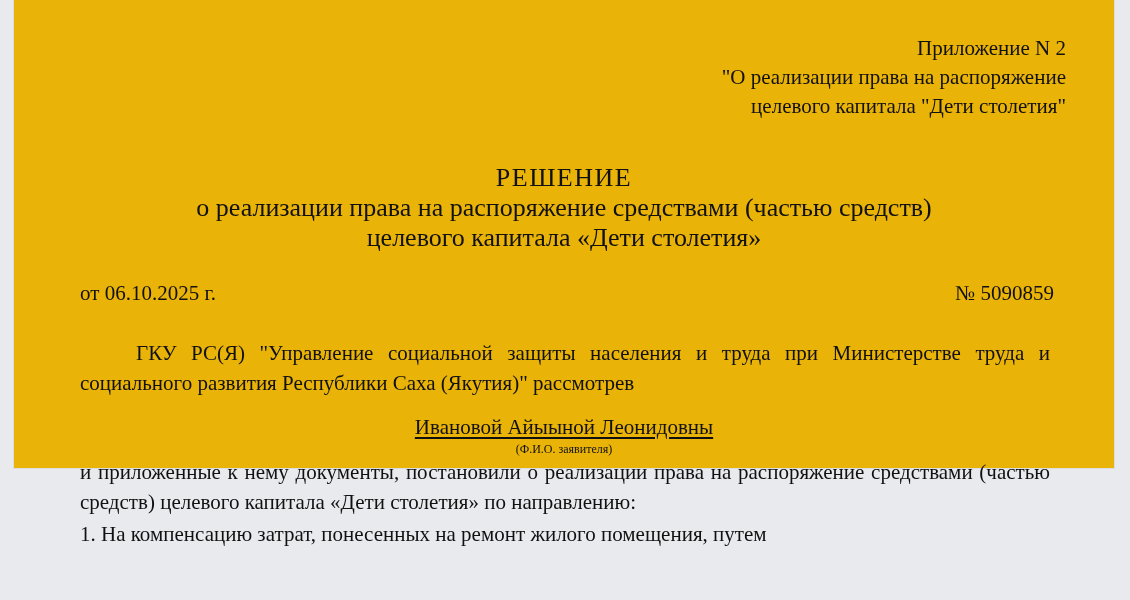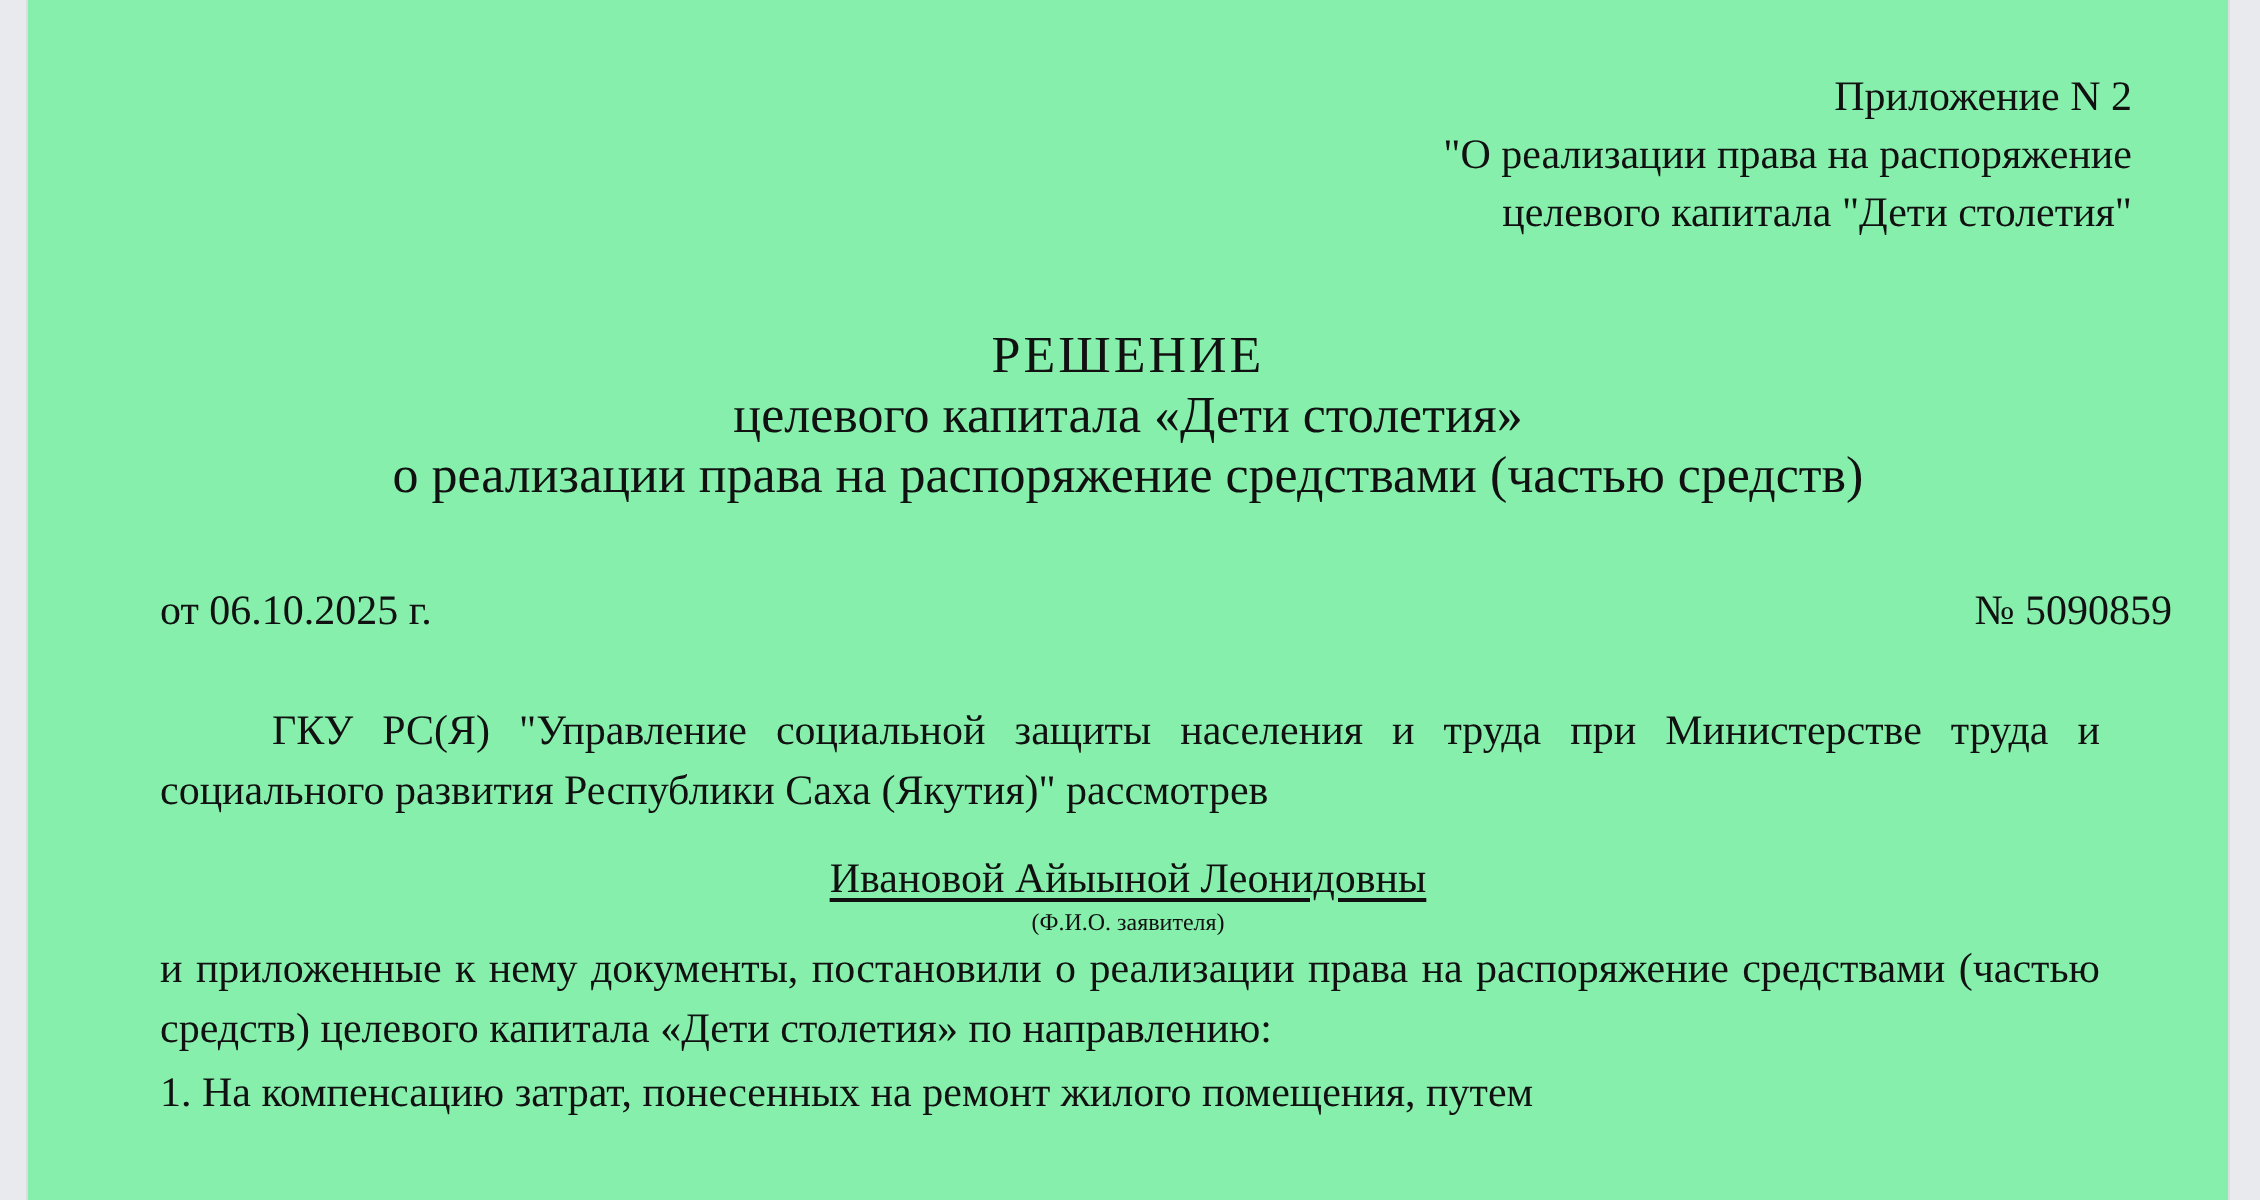--- a/index.html
+++ b/index.html
@@ -16,22 +16,22 @@
   .page-wrap {
     position: relative;
     width: 1130px;
     height: 600px;
   }
   .page {
     position: absolute;
     left: 14px;
     top: 0;
     width: 1100px;
-    height: 600px;
-    background: #86efac;
+    height: 468px;
+    background: #eab308;
     box-shadow: 0 0 0 1px #dcdde1;
   }
   .doc-body {
     position: absolute;
     left: 0;
     top: 0;
     width: 1100px;
     padding: 0;
   }
   .header-block {
@@ -49,25 +49,25 @@
     margin-top: 42px;
     text-align: center;
     font-size: 26px;
     line-height: 30px;
     color: #111;
   }
   .title-main {
     letter-spacing: 1.5px;
   }
   .meta-row {
-    margin-top: 40px;
+    margin-top: 28px;
     display: flex;
     justify-content: space-between;
     align-items: baseline;
-    padding: 0 28px 0 66px;
+    padding: 0 60px 0 66px;
     font-size: 21px;
     color: #111;
   }
   .para {
     font-size: 21px;
     line-height: 30px;
     color: #111;
     padding: 0 64px 0 66px;
   }
   .para-intro {
@@ -108,22 +108,22 @@
     <div class="doc-body">
 
       <div class="header-block">
         <div>Приложение N 2</div>
         <div>"О реализации права на распоряжение</div>
         <div>целевого капитала "Дети столетия"</div>
       </div>
 
       <div class="title-block">
         <div class="title-main">РЕШЕНИЕ</div>
+        <div>о реализации права на распоряжение средствами (частью средств)</div>
         <div>целевого капитала «Дети столетия»</div>
-        <div>о реализации права на распоряжение средствами (частью средств)</div>
       </div>
 
       <div class="meta-row">
         <div>от 06.10.2025 г.</div>
         <div>№ 5090859</div>
       </div>
 
       <div class="para para-intro">ГКУ РС(Я) "Управление социальной защиты населения и труда при Министерстве труда и социального развития Республики Саха (Якутия)" рассмотрев</div>
 
       <div class="applicant">

